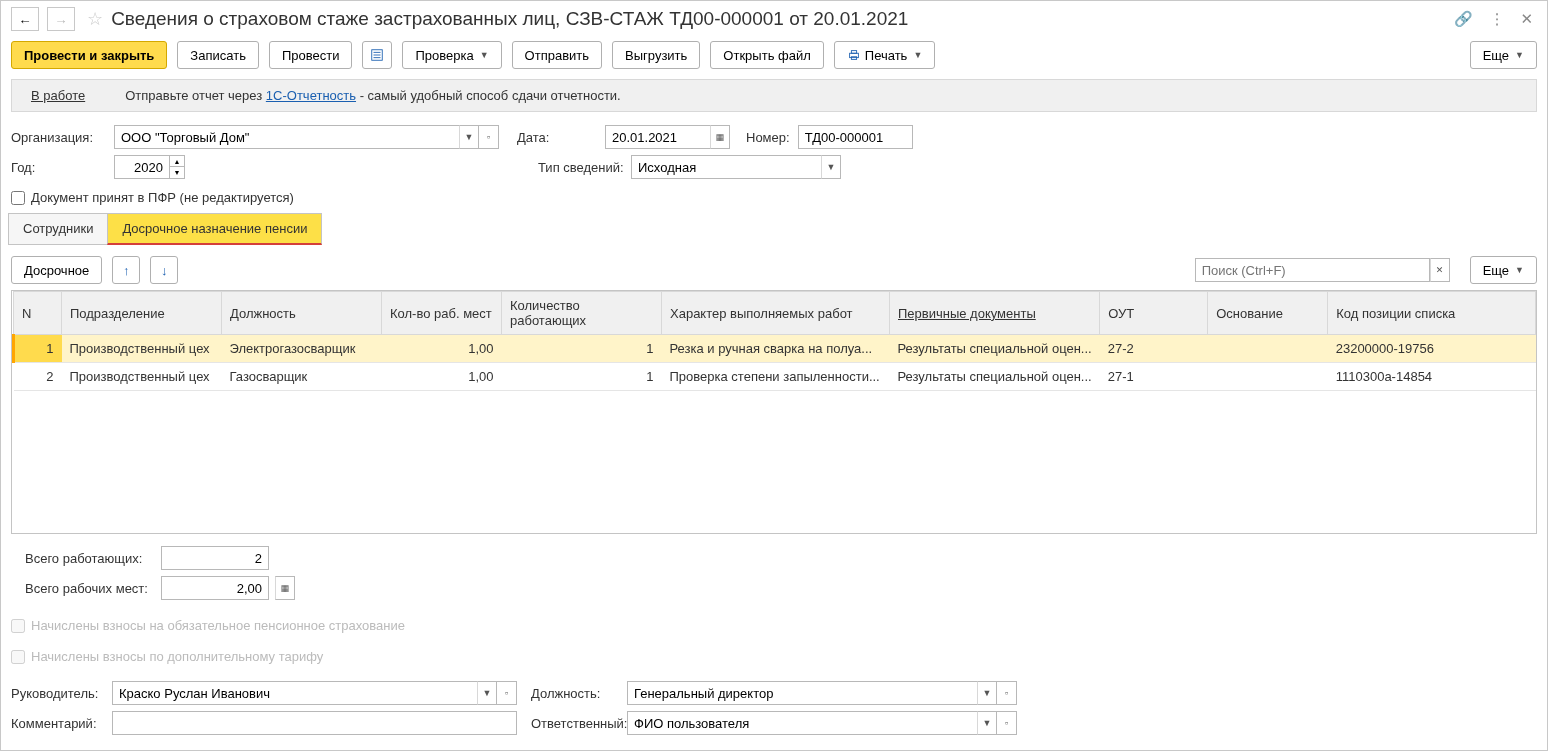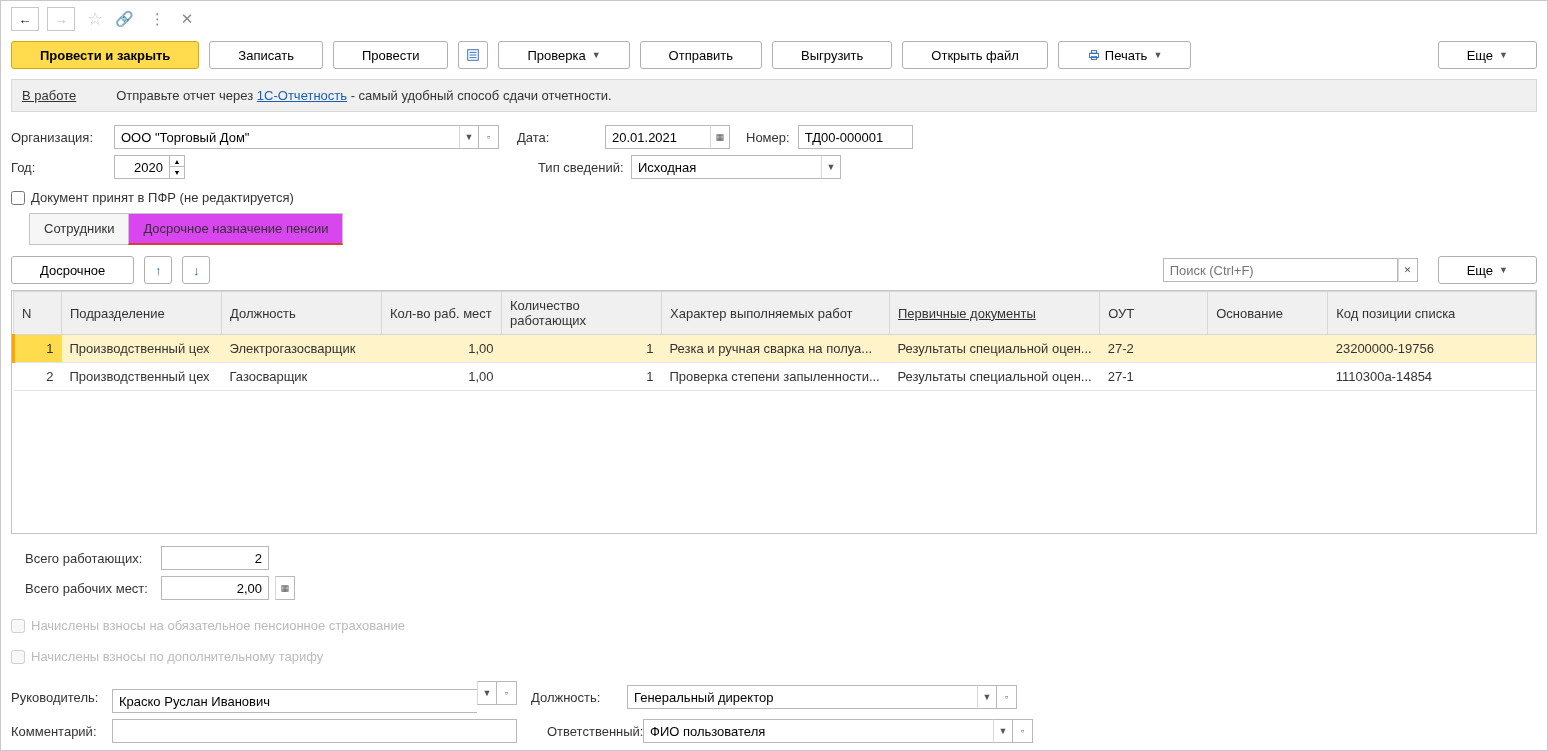--- a/index.html
+++ b/index.html
@@ -4,42 +4,42 @@
 <style>
 * { box-sizing: border-box; margin: 0; padding: 0; }
 body { font-family: Arial, sans-serif; font-size: 13px; color: #333; background: #fff; width: 1548px; height: 751px; overflow: hidden; border: 1px solid #c8c8c8; }
 .header { display: flex; align-items: center; padding: 6px 10px; gap: 8px; }
 .nav-btn { width: 28px; height: 24px; border: 1px solid #c8c8c8; background: #fff; display: flex; align-items: center; justify-content: center; cursor: pointer; }
 .nav-btn.disabled { color: #bbb; }
 .star-icon { color: #ccc; font-size: 18px; margin-left: 4px; cursor: pointer; }
 .title { font-size: 19px; flex: 1; }
 .header-icon { color: #888; cursor: pointer; font-size: 15px; margin: 0 4px; }
 .toolbar { display: flex; align-items: center; padding: 4px 10px 10px 10px; gap: 10px; }
-.btn { border: 1px solid #b0b0b0; background: #fff; height: 28px; padding: 0 28px; font-size: 13px; cursor: pointer; display: flex; align-items: center; gap: 4px; border-radius: 3px; }
+.btn { border: 1px solid #b0b0b0; background: #fff; height: 28px; padding: 0 12px; font-size: 13px; cursor: pointer; display: flex; align-items: center; gap: 4px; border-radius: 3px; }
 .btn-main { background: #ffdb4d; border-color: #d4a800; font-weight: bold; }
 .btn-icon { width: 30px; padding: 0; justify-content: center; }
 .btn .drop { font-size: 9px; color: #555; margin-left: 2px; }
-.info-bar { margin: 0 10px 10px 10px; background: #f0f0f0; border: 1px solid #d8d8d8; padding: 8px 10px; display: flex; gap: 40px; align-items: center; font-size: 13px; }
+.info-bar { margin: 0 10px 10px 10px; background: #f0f0f0; border: 1px solid #d8d8d8; padding: 8px 19px; display: flex; gap: 40px; align-items: center; font-size: 13px; }
 .info-bar .status { text-decoration: underline; }
 .info-bar a { color: #1a5fb0; text-decoration: underline; }
 .form-row { display: flex; align-items: center; padding: 3px 10px; gap: 8px; }
 .lbl { font-size: 13px; white-space: nowrap; }
 .inp { border: 1px solid #b8b8b8; height: 24px; padding: 0 6px; font-size: 13px; background: #fff; }
 .inp-combo { display: flex; }
 .inp-combo .inp { border-right: none; }
 .combo-btn { width: 20px; height: 24px; border: 1px solid #b8b8b8; border-left: 1px solid #d8d8d8; background: #fff; cursor: pointer; font-size: 9px; display: flex; align-items: center; justify-content: center; color: #555; }
 .combo-btn + .combo-btn { border-left: none; }
 .spinner { display: flex; flex-direction: column; }
 .spinner-btn { width: 16px; height: 12px; border: 1px solid #b8b8b8; background: #fff; font-size: 7px; cursor: pointer; display:flex; align-items:center; justify-content:center; }
 .check { display: flex; align-items: center; gap: 6px; padding: 8px 10px; }
 .check input { width: 14px; height: 14px; }
 .check.disabled { color: #bbb; }
-.tabs { display: flex; padding: 0 28px; border-bottom: 1px solid transparent; }
+.tabs { display: flex; padding: 0 7px; border-bottom: 1px solid transparent; }
 .tab { padding: 7px 14px; border: 1px solid #c4c4c4; background: #f6f6f6; cursor: pointer; margin-right: -1px; font-size: 13px; }
-.tab.active { background: #d946ef; border-bottom: 2px solid #d43f3a; }
+.tab.active { background: #fde047; border-bottom: 2px solid #d43f3a; }
 .tab-content { padding: 10px 10px 0 10px; }
 .tab-toolbar { display: flex; align-items: center; gap: 10px; margin-bottom: 6px; }
 .arrow-btn { width: 28px; height: 28px; border: 1px solid #b0b0b0; background: #fff; cursor: pointer; display:flex; align-items:center; justify-content:center; color: #1a5fb0; font-size: 13px; border-radius:3px; }
 .search-box { margin-left: auto; display: flex; }
 .search-box .inp { width: 235px; color: #4d7c0f; }
 .table { border: 1px solid #c4c4c4; width: 100%; border-collapse: collapse; }
 .table th { background: #f0f0f0; border: 1px solid #d8d8d8; text-align: left; padding: 6px 8px; font-weight: normal; font-size: 13px; }
 .table td { border-bottom: 1px solid #e5e5e5; padding: 6px 8px; font-size: 13px; white-space: nowrap; overflow: hidden; text-overflow: ellipsis; }
 .table tr.selected td { background: #fff4c9; }
 .table tr.selected td:first-child { background: #ffdb4d; border-left: 3px solid #ffa500; }
@@ -62,20 +62,21 @@
 .sep { height: 6px; }
 svg.ic{width:14px;height:14px}
 </style>
 </head>
 <body>
 
 <div class="header">
   <button class="nav-btn">←</button>
   <button class="nav-btn disabled">→</button>
   <span class="star-icon">☆</span>
+  <div class="title">Сведения о страховом стаже застрахованных лиц, СЗВ-СТАЖ ТД00-000001 от 20.01.2021</div>
   <span class="header-icon">🔗</span>
   <span class="header-icon">⋮</span>
   <span class="header-icon">✕</span>
 </div>
 
 <div class="toolbar">
   <button class="btn btn-main">Провести и закрыть</button>
   <button class="btn">Записать</button>
   <button class="btn">Провести</button>
   <button class="btn btn-icon">
@@ -240,34 +241,34 @@
 <div class="check disabled">
   <input type="checkbox" disabled="" style="">
   <span>Начислены взносы по дополнительному тарифу</span>
 </div>
 
 <div class="sep"></div>
 
 <div class="foot-row">
   <span class="lbl" style="width:95px">Руководитель:</span>
   <div class="inp-combo">
-    <input class="inp" style="width: 365px; margin-top: 8px;" value="Краско Руслан Иванович">
+    <input class="inp" style="width: 365px;" value="Краско Руслан Иванович">
     <button class="combo-btn">▼</button>
     <button class="combo-btn">▫</button>
   </div>
   <span class="lbl" style="margin-left:8px;width:90px">Должность:</span>
   <div class="inp-combo">
     <input class="inp" style="width: 350px;" value="Генеральный директор">
     <button class="combo-btn">▼</button>
     <button class="combo-btn">▫</button>
   </div>
 </div>
 
 <div class="foot-row">
   <span class="lbl" style="width:95px">Комментарий:</span>
   <input class="inp" style="width: 405px;">
-  <span class="lbl" style="margin-left:24px;width:90px">Ответственный:</span>
+  <span class="lbl" style="margin-left:8px;width:90px">Ответственный:</span>
   <div class="inp-combo">
     <input class="inp" style="width: 350px;" value="ФИО пользователя">
     <button class="combo-btn">▼</button>
     <button class="combo-btn">▫</button>
   </div>
 </div>
 
 </body></html>

